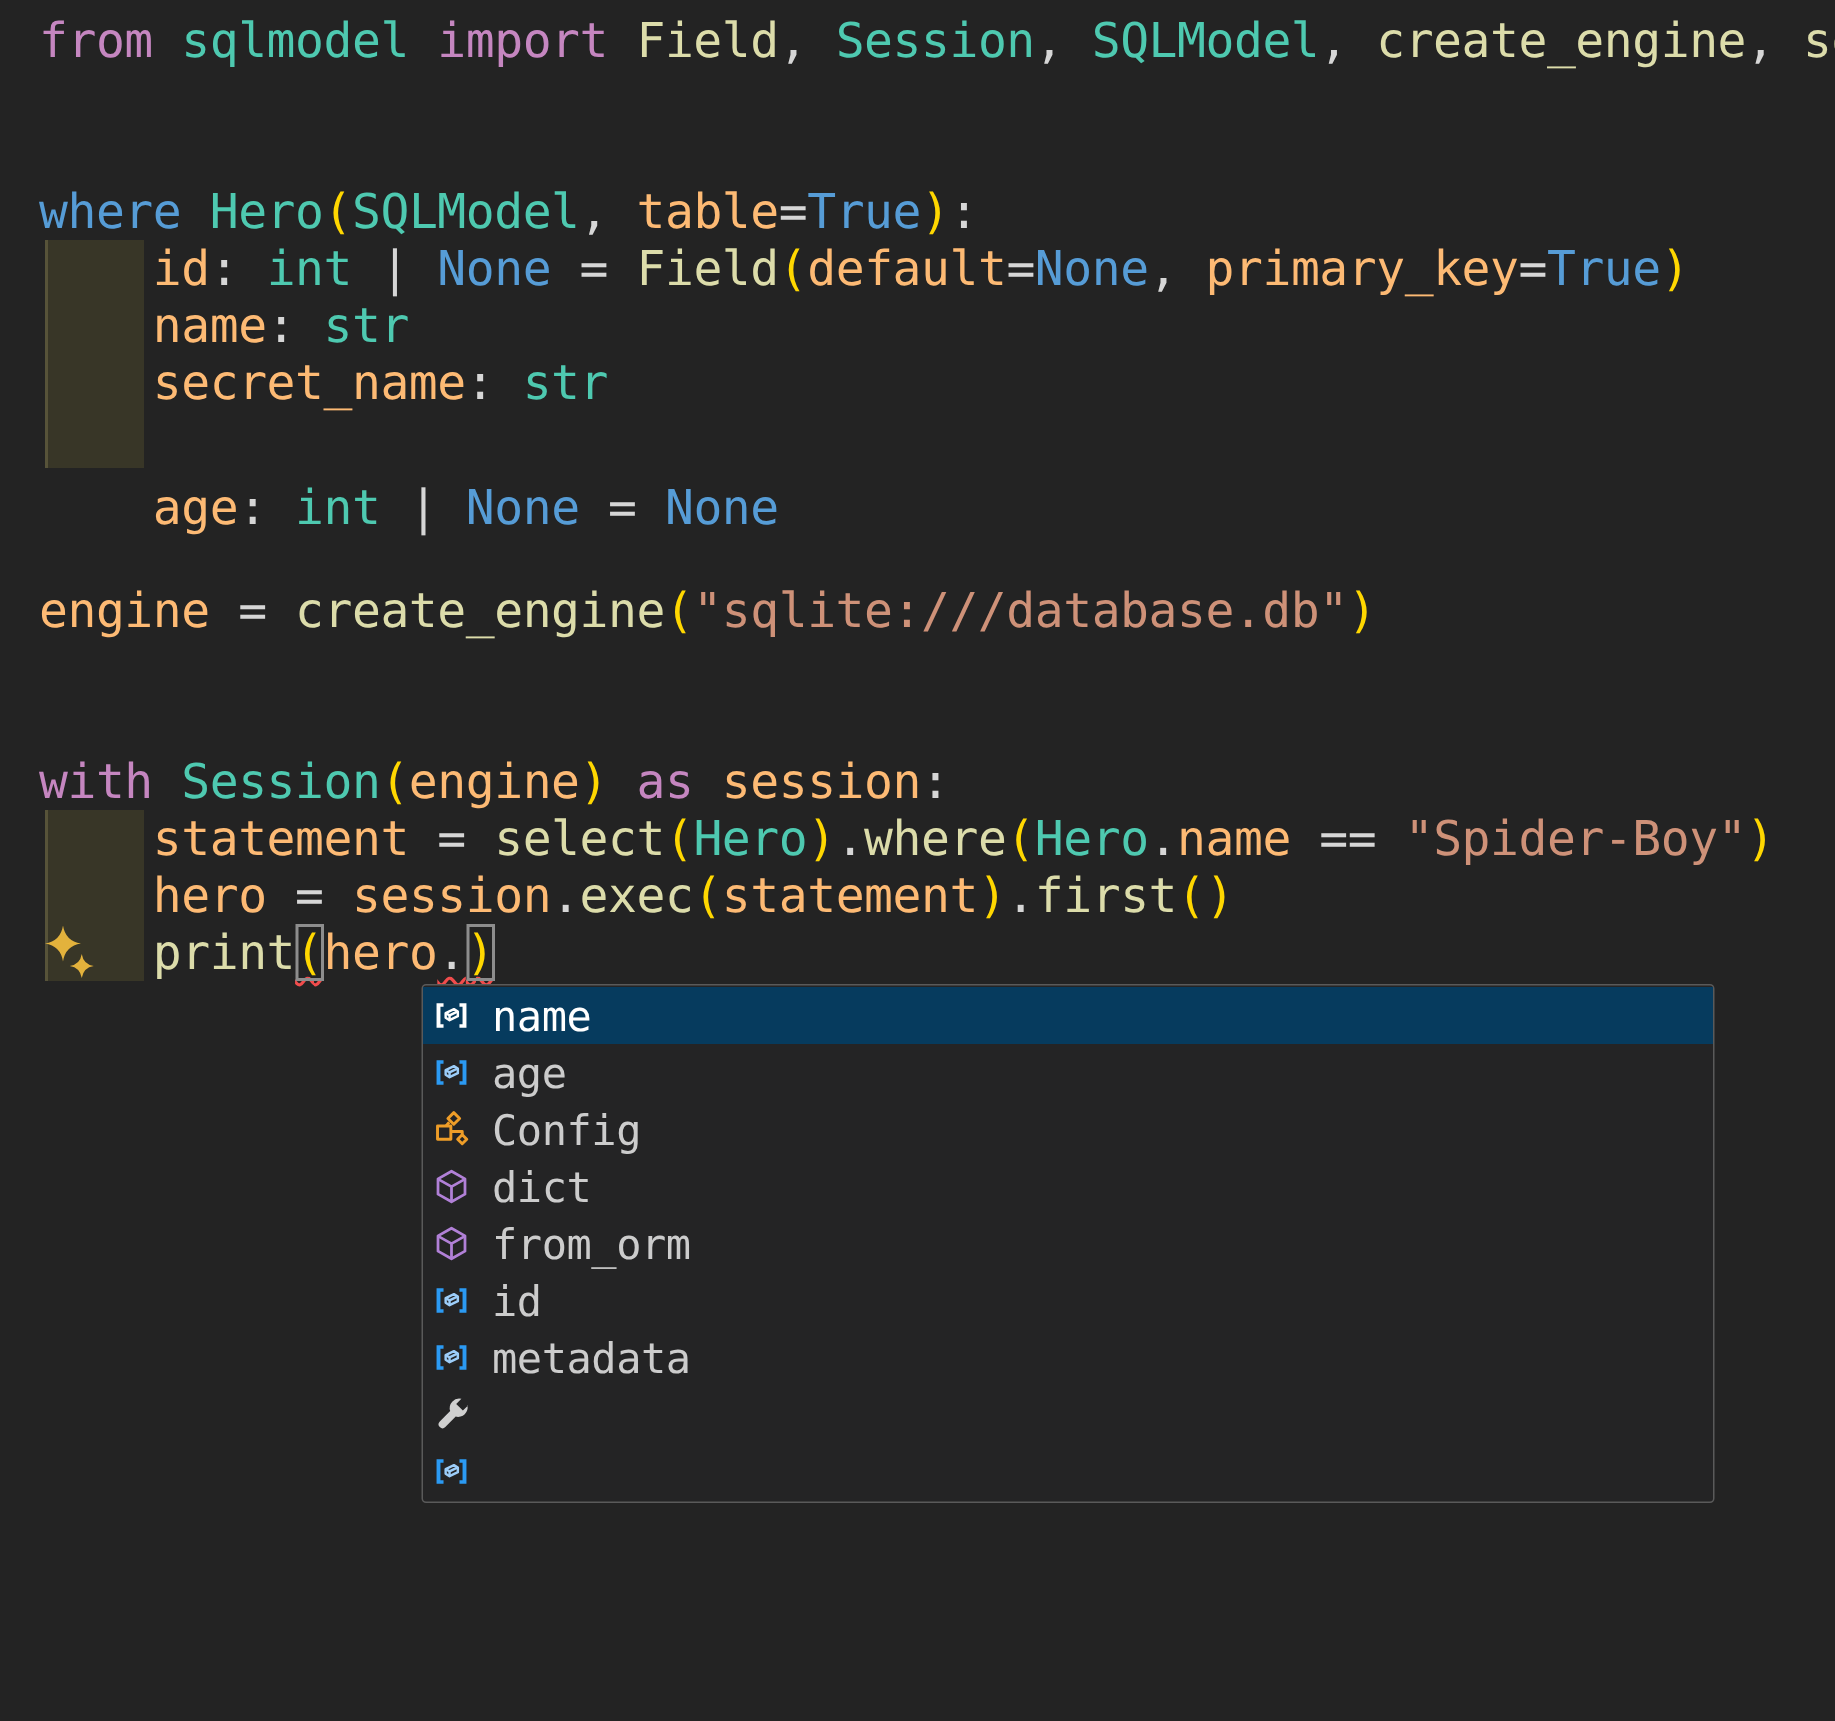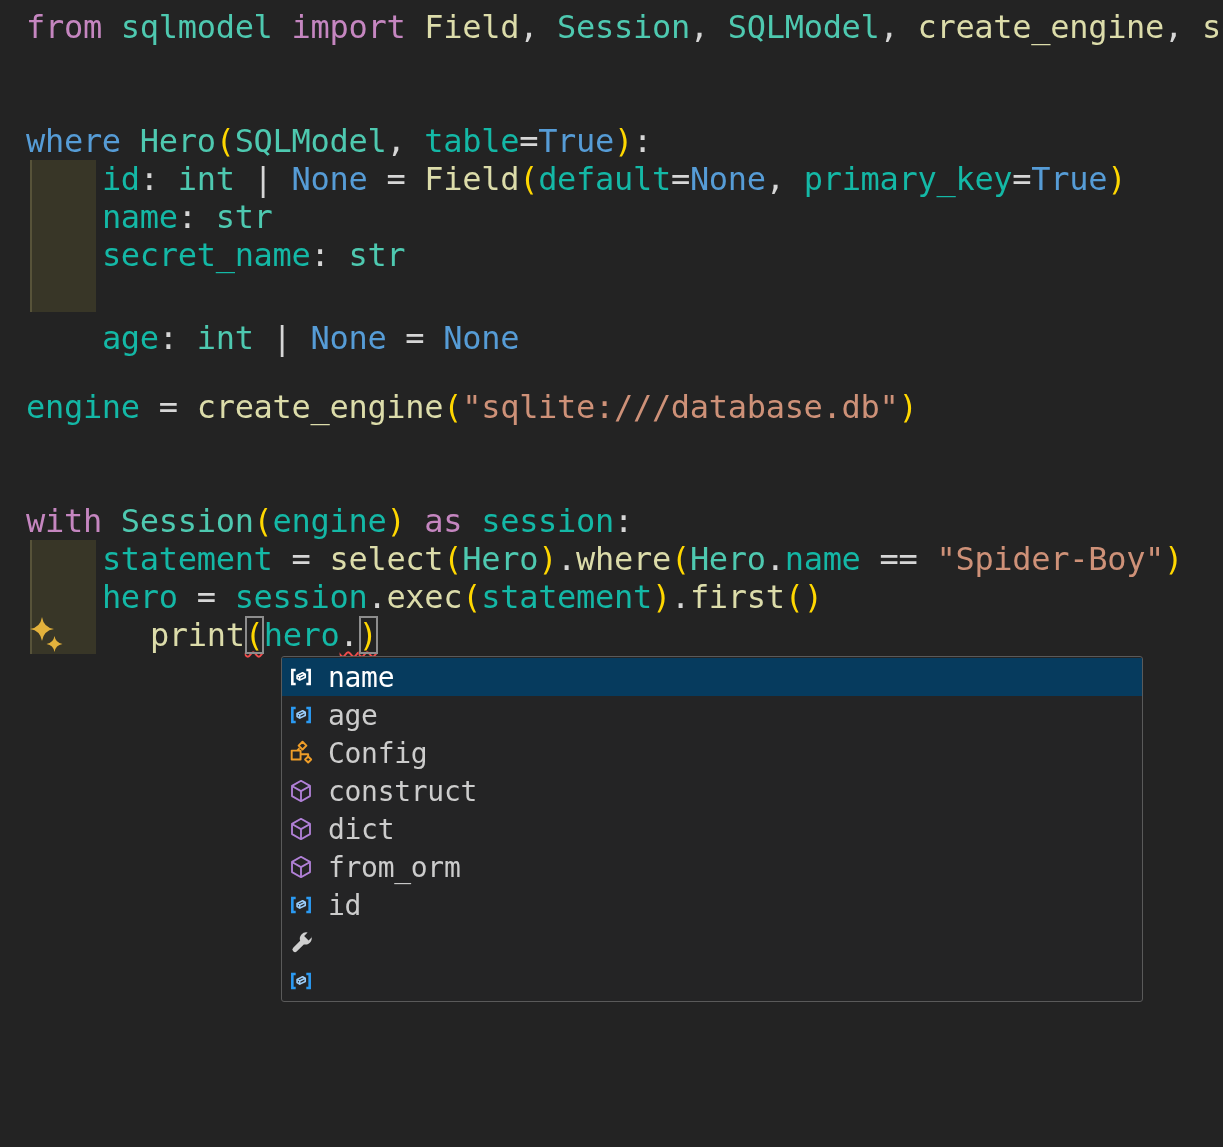--- a/index.html
+++ b/index.html
@@ -11,21 +11,21 @@
   .editor{position:absolute;left:0;top:0;width:1223px;height:1147px;}
   
   .code-line{
     position:absolute;left:26px;height:38px;line-height:38px;
     font-size:32px;letter-spacing:-0.3px;white-space:pre;color:#d6d6d6;
   }
   .tok.kw{color:#C586C0}   
   .tok.kwb{color:#569CD6}  
   .tok.ty{color:#4EC9B0}   
   .tok.fn{color:#DCDCAA}   
-  .tok.v{color:#14b8a6}    
+  .tok.v{color:#fdba74}    
   .tok.p{color:#d6d6d6}    
   .tok.st{color:#CE9178}   
   .tok.br{color:#FFD700}   
   .tok.m{outline:2px solid #8d8d8d;outline-offset:-2px;}
   .tok.sq{
     text-decoration-line:underline;text-decoration-style:wavy;
     text-decoration-color:#f14c4c;text-decoration-thickness:2.4px;
     text-underline-offset:5px;text-decoration-skip-ink:none;
   }
   
@@ -64,21 +64,21 @@
       <div class="code-line" style="top: 8px;"><span class="tok kw">from</span><span class="tok p"> </span><span class="tok ty">sqlmodel</span><span class="tok p"> </span><span class="tok kw">import</span><span class="tok p"> </span><span class="tok fn">Field</span><span class="tok p">, </span><span class="tok ty">Session</span><span class="tok p">, </span><span class="tok ty">SQLModel</span><span class="tok p">, </span><span class="tok fn">create_engine</span><span class="tok p">, </span><span class="tok fn">select</span></div>
       <div class="code-line" style="top: 122px;"><span class="tok kwb">where</span><span class="tok p"> </span><span class="tok ty">Hero</span><span class="tok br">(</span><span class="tok ty">SQLModel</span><span class="tok p">, </span><span class="tok v">table</span><span class="tok p">=</span><span class="tok kwb">True</span><span class="tok br">)</span><span class="tok p">:</span></div>
       <div class="code-line" style="top: 160px;"><span class="tok p">    </span><span class="tok v">id</span><span class="tok p">: </span><span class="tok ty">int</span><span class="tok p"> | </span><span class="tok kwb">None</span><span class="tok p"> = </span><span class="tok fn">Field</span><span class="tok br">(</span><span class="tok v">default</span><span class="tok p">=</span><span class="tok kwb">None</span><span class="tok p">, </span><span class="tok v">primary_key</span><span class="tok p">=</span><span class="tok kwb">True</span><span class="tok br">)</span></div>
       <div class="code-line" style="top: 198px;"><span class="tok p">    </span><span class="tok v">name</span><span class="tok p">: </span><span class="tok ty">str</span></div>
       <div class="code-line" style="top: 236px;"><span class="tok p">    </span><span class="tok v">secret_name</span><span class="tok p">: </span><span class="tok ty">str</span></div>
       <div class="code-line" style="top: 274px; margin-top: 45px;"><span class="tok p">    </span><span class="tok v">age</span><span class="tok p">: </span><span class="tok ty">int</span><span class="tok p"> | </span><span class="tok kwb">None</span><span class="tok p"> = </span><span class="tok kwb">None</span></div>
       <div class="code-line" style="top: 388px;"><span class="tok v">engine</span><span class="tok p"> = </span><span class="tok fn">create_engine</span><span class="tok br">(</span><span class="tok st">"sqlite:///database.db"</span><span class="tok br">)</span></div>
       <div class="code-line" style="top: 502px;"><span class="tok kw">with</span><span class="tok p"> </span><span class="tok ty">Session</span><span class="tok br">(</span><span class="tok v">engine</span><span class="tok br">)</span><span class="tok p"> </span><span class="tok kw">as</span><span class="tok p"> </span><span class="tok v">session</span><span class="tok p">:</span></div>
       <div class="code-line" style="top: 540px;"><span class="tok p">    </span><span class="tok v">statement</span><span class="tok p"> = </span><span class="tok fn">select</span><span class="tok br">(</span><span class="tok ty">Hero</span><span class="tok br">)</span><span class="tok p">.</span><span class="tok fn">where</span><span class="tok br">(</span><span class="tok ty">Hero</span><span class="tok p">.</span><span class="tok v">name</span><span class="tok p"> == </span><span class="tok st">"Spider-Boy"</span><span class="tok br">)</span></div>
       <div class="code-line" style="top: 578px;"><span class="tok p">    </span><span class="tok v">hero</span><span class="tok p"> = </span><span class="tok v">session</span><span class="tok p">.</span><span class="tok fn">exec</span><span class="tok br">(</span><span class="tok v">statement</span><span class="tok br">)</span><span class="tok p">.</span><span class="tok fn">first</span><span class="tok br">(</span><span class="tok br">)</span></div>
-      <div class="code-line" style="top: 616px; margin-left: 48px;"><span class="tok p">    </span><span class="tok fn">print</span><span class="tok br m sq">(</span><span class="tok v">hero</span><span class="tok p sq">.</span><span class="tok br m sq">)</span></div>
+      <div class="code-line" style="top: 616px;"><span class="tok p">    </span><span class="tok fn">print</span><span class="tok br m sq">(</span><span class="tok v">hero</span><span class="tok p sq">.</span><span class="tok br m sq">)</span></div>
     </div>
 
   <div class="sparkle">
     <svg viewBox="0 0 36 38" width="36" height="38">
       <path fill="#e3b23c" d="M13 1 Q14.6 11.4 25 13 Q14.6 14.6 13 25 Q11.4 14.6 1 13 Q11.4 11.4 13 1 Z"></path>
       <path fill="#e3b23c" d="M25.5 20 Q26.6 26.9 33.5 28 Q26.6 29.1 25.5 36 Q24.4 29.1 17.5 28 Q24.4 26.9 25.5 20 Z"></path>
     </svg>
   </div>
 
   <div class="suggest">
@@ -101,37 +101,41 @@
             </svg></span><span class="slabel">age</span></div>
         <div class="srow"><span class="icon"><svg viewBox="0 0 24 24" width="26" height="26" fill="none" stroke="#ee9d28" stroke-width="1.8" stroke-linejoin="round">
               <path d="M13.4 1.6 L17 5.2 L13.4 8.8 L9.8 5.2 Z"></path>
               <path d="M3.4 9.8 H11.6 V18 H3.4 Z"></path>
               <path d="M18.6 15.2 L21.4 18 L18.6 20.8 L15.8 18 Z"></path>
               <path d="M11.6 13.2 H18.6 V15.2 M10.6 7.6 L8.6 9.8"></path>
             </svg></span><span class="slabel">Config</span></div>
         <div class="srow"><span class="icon"><svg viewBox="0 0 24 24" width="26" height="26" fill="none" stroke="#b180d7" stroke-width="1.7" stroke-linejoin="round">
               <path d="M12 2.6 L20.3 7.3 V16.7 L12 21.4 L3.7 16.7 V7.3 Z"></path>
               <path d="M4 7.6 L12 12.1 L20 7.6 M12 12.1 V21"></path>
-            </svg></span><span class="slabel">construct</span></div>
-        <div class="srow"><span class="icon"><svg viewBox="0 0 24 24" width="26" height="26" fill="none" stroke="#b180d7" stroke-width="1.7" stroke-linejoin="round">
-              <path d="M12 2.6 L20.3 7.3 V16.7 L12 21.4 L3.7 16.7 V7.3 Z"></path>
-              <path d="M4 7.6 L12 12.1 L20 7.6 M12 12.1 V21"></path>
             </svg></span><span class="slabel">dict</span></div>
         <div class="srow"><span class="icon"><svg viewBox="0 0 24 24" width="26" height="26" fill="none" stroke="#b180d7" stroke-width="1.7" stroke-linejoin="round">
               <path d="M12 2.6 L20.3 7.3 V16.7 L12 21.4 L3.7 16.7 V7.3 Z"></path>
               <path d="M4 7.6 L12 12.1 L20 7.6 M12 12.1 V21"></path>
             </svg></span><span class="slabel">from_orm</span></div>
         <div class="srow"><span class="icon"><svg viewBox="0 0 24 24" width="26" height="26">
               <path fill="#2b9af3" d="M2.8 4.4h4.3v2.2H5.2v10.8h1.9v2.2H2.8z"></path>
               <path fill="#2b9af3" d="M21.2 4.4h-4.3v2.2h1.9v10.8h-1.9v2.2h4.3z"></path>
               <g stroke="#9ccdf9" stroke-width="1.5" fill="none" stroke-linejoin="round">
                 <path d="M8.4 10.5 L13.5 8.1 L15.9 9.5 L15.9 12.4 L10.8 14.9 L8.4 13.4 Z"></path>
                 <path d="M8.4 10.5 L10.8 11.9 L10.8 14.9 M10.8 11.9 L15.9 9.5"></path>
               </g>
             </svg></span><span class="slabel">id</span></div>
+        <div class="srow"><span class="icon"><svg viewBox="0 0 24 24" width="26" height="26">
+              <path fill="#2b9af3" d="M2.8 4.4h4.3v2.2H5.2v10.8h1.9v2.2H2.8z"></path>
+              <path fill="#2b9af3" d="M21.2 4.4h-4.3v2.2h1.9v10.8h-1.9v2.2h4.3z"></path>
+              <g stroke="#9ccdf9" stroke-width="1.5" fill="none" stroke-linejoin="round">
+                <path d="M8.4 10.5 L13.5 8.1 L15.9 9.5 L15.9 12.4 L10.8 14.9 L8.4 13.4 Z"></path>
+                <path d="M8.4 10.5 L10.8 11.9 L10.8 14.9 M10.8 11.9 L15.9 9.5"></path>
+              </g>
+            </svg></span><span class="slabel">metadata</span></div>
         <div class="srow"><span class="icon"><svg viewBox="0 0 24 24" width="26" height="26">
               <path fill="#cfcfcf" d="M21.8 6.3 A5.9 5.9 0 0 1 14.6 13.3 L8.2 19.7 A2.4 2.4 0 0 1 4.8 16.3 L11.2 9.9 A5.9 5.9 0 0 1 18.1 2.3 L14.9 5.5 L19 9.6 L22.2 6.4 Z"></path>
             </svg></span></div>
         <div class="srow"><span class="icon"><svg viewBox="0 0 24 24" width="26" height="26">
               <path fill="#2b9af3" d="M2.8 4.4h4.3v2.2H5.2v10.8h1.9v2.2H2.8z"></path>
               <path fill="#2b9af3" d="M21.2 4.4h-4.3v2.2h1.9v10.8h-1.9v2.2h4.3z"></path>
               <g stroke="#9ccdf9" stroke-width="1.5" fill="none" stroke-linejoin="round">
                 <path d="M8.4 10.5 L13.5 8.1 L15.9 9.5 L15.9 12.4 L10.8 14.9 L8.4 13.4 Z"></path>
                 <path d="M8.4 10.5 L10.8 11.9 L10.8 14.9 M10.8 11.9 L15.9 9.5"></path>
               </g>

